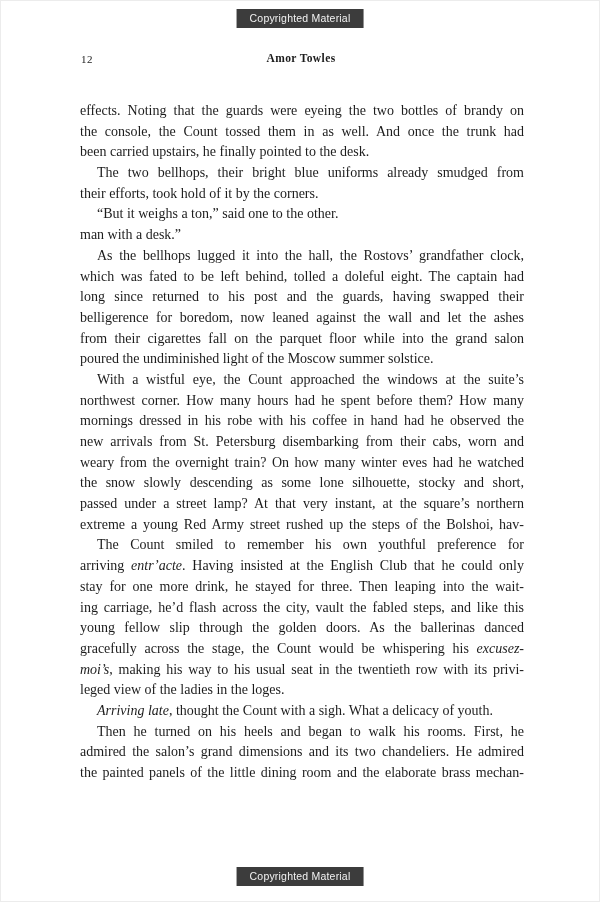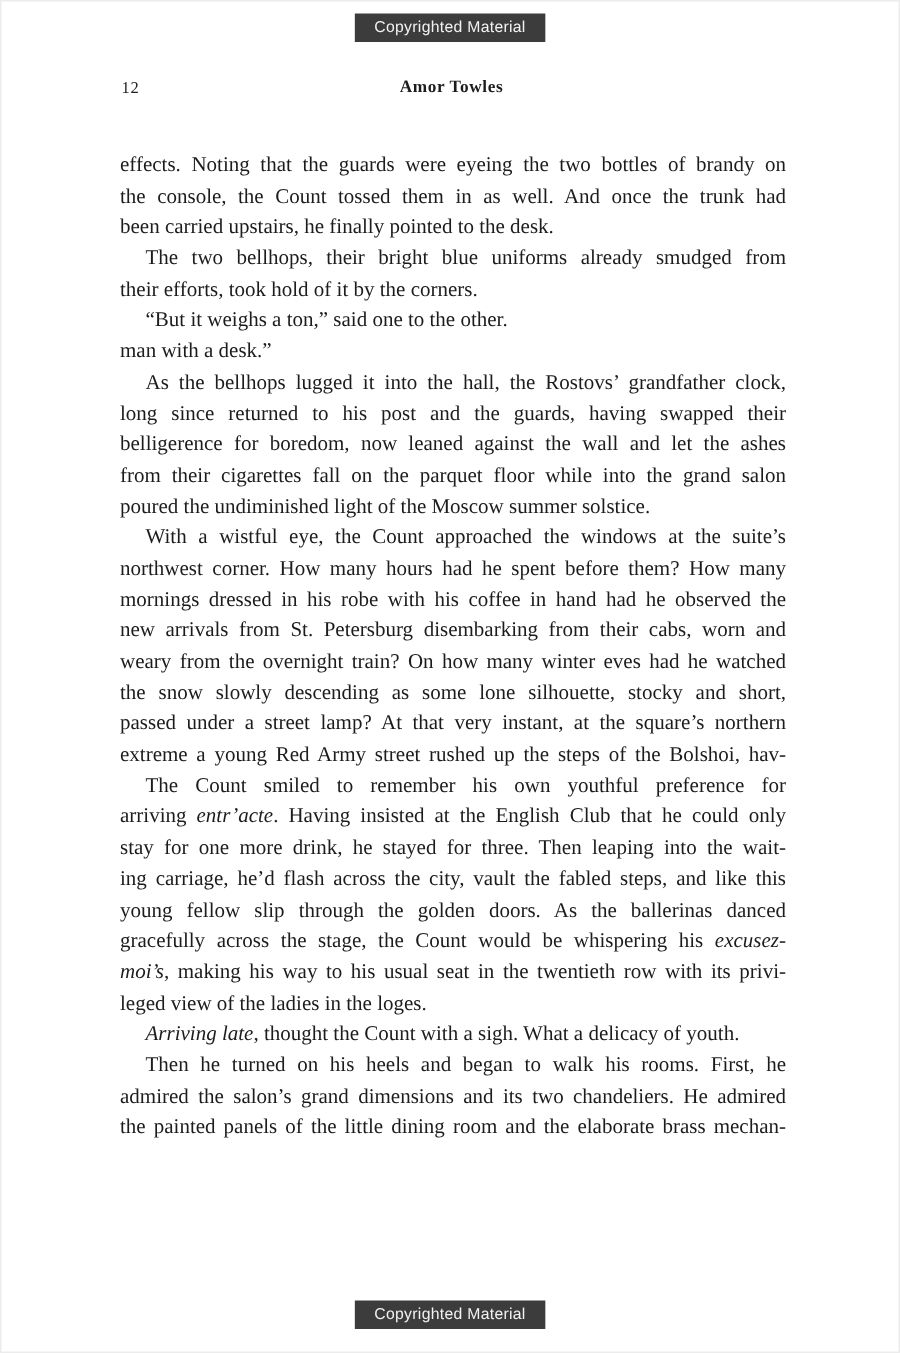--- a/index.html
+++ b/index.html
@@ -85,20 +85,21 @@
 
   <div class="body-text">
       <div class="line"><span>effects. Noting that the guards were eyeing the two bottles of brandy on</span></div>
       <div class="line"><span>the console, the Count tossed them in as well. And once the trunk had</span></div>
       <div class="line end"><span>been carried upstairs, he finally pointed to the desk.</span></div>
       <div class="line indent"><span>The two bellhops, their bright blue uniforms already smudged from</span></div>
       <div class="line end"><span>their efforts, took hold of it by the corners.</span></div>
       <div class="line indent end"><span>“But it weighs a ton,” said one to the other.</span></div>
       <div class="line end"><span>man with a desk.”</span></div>
       <div class="line indent"><span>As the bellhops lugged it into the hall, the Rostovs’ grandfather clock,</span></div>
+      <div class="line"><span>which was fated to be left behind, tolled a doleful eight. The captain had</span></div>
       <div class="line"><span>long since returned to his post and the guards, having swapped their</span></div>
       <div class="line"><span>belligerence for boredom, now leaned against the wall and let the ashes</span></div>
       <div class="line"><span>from their cigarettes fall on the parquet floor while into the grand salon</span></div>
       <div class="line end"><span>poured the undiminished light of the Moscow summer solstice.</span></div>
       <div class="line indent"><span>With a wistful eye, the Count approached the windows at the suite’s</span></div>
       <div class="line"><span>northwest corner. How many hours had he spent before them? How many</span></div>
       <div class="line"><span>mornings dressed in his robe with his coffee in hand had he observed the</span></div>
       <div class="line"><span>new arrivals from St. Petersburg disembarking from their cabs, worn and</span></div>
       <div class="line"><span>weary from the overnight train? On how many winter eves had he watched</span></div>
       <div class="line"><span>the snow slowly descending as some lone silhouette, stocky and short,</span></div>

